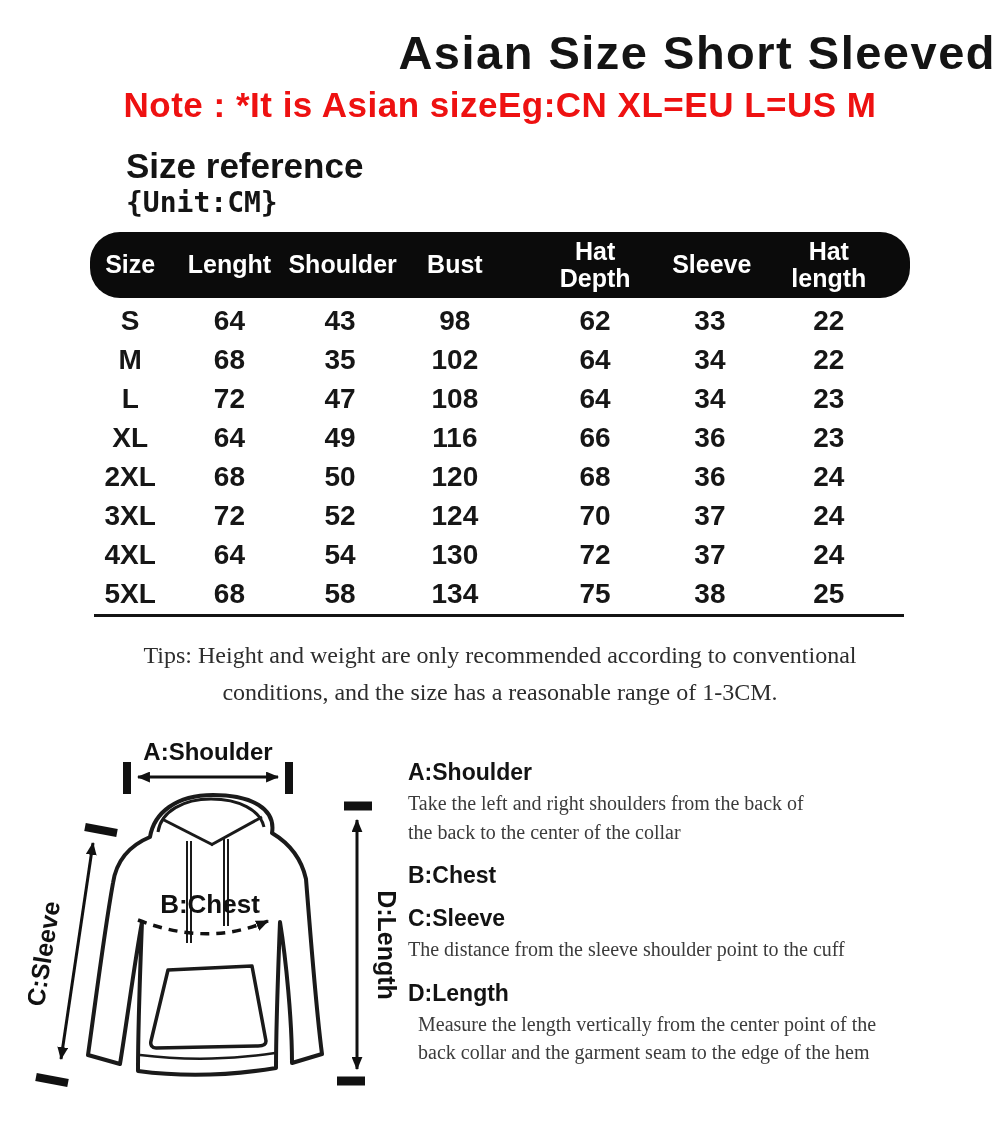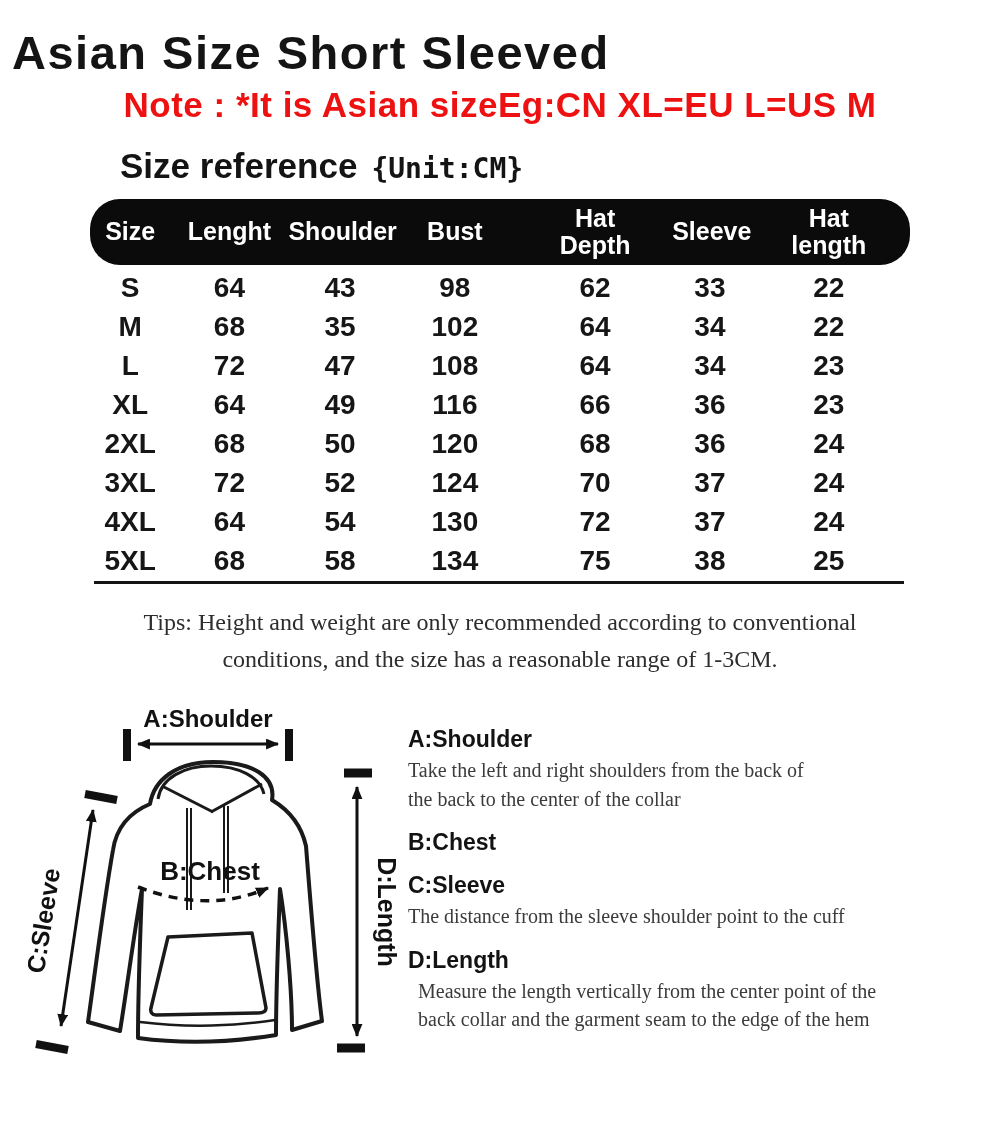--- a/index.html
+++ b/index.html
@@ -3,36 +3,36 @@
 <meta charset="utf-8">
 <style>
   html,body{margin:0;padding:0;background:#ffffff;}
   body{
     width:1000px;height:1122px;overflow:hidden;position:relative;
     font-family:"Liberation Sans",sans-serif;color:var(--ink,#141414);
   }
   .page{width:1000px;height:1122px;}
 
   .title{
-    margin:26px 12px 0;text-align:left;
+    margin:26px 4px 0;text-align:right;
     font-size:47px;font-weight:bold;letter-spacing:1.5px;line-height:1.15;
     color:#141414;
   }
   .note{
     display:flex;justify-content:center;align-items:baseline;
     margin-top:5px;font-size:35px;font-weight:bold;letter-spacing:.5px;
     color:var(--accent,#ee1111);white-space:nowrap;
   }
   .size-ref{
-    margin:21px 0 0 120px;display:flex;align-items:baseline;
+    margin:21px 0 0 120px;display:flex;align-items:baseline;flex-direction:column;
   }
   .size-ref .heading{font-size:35px;font-weight:bold;color:#141414;}
   .size-ref .unit{
     font-family:"DejaVu Sans Mono",monospace;font-size:28px;font-weight:bold;
-    margin-left:14px;color:#141414;
+    margin-left:6px;color:#141414;
   }
 
   .size-table{width:820px;margin:13px 0 0 90px;}
   .thead{
     display:grid;grid-template-columns:9.8% 14.4% 12.6% 15.4% 18.8% 9.2% 19.8%;
     background:var(--header-bg,#0b0b0b);border-radius:30px;height:66px;
     align-items:center;color:#ffffff;font-weight:bold;font-size:25px;
     text-align:center;white-space:pre-line;line-height:1.1;
   }
   .tbody{

